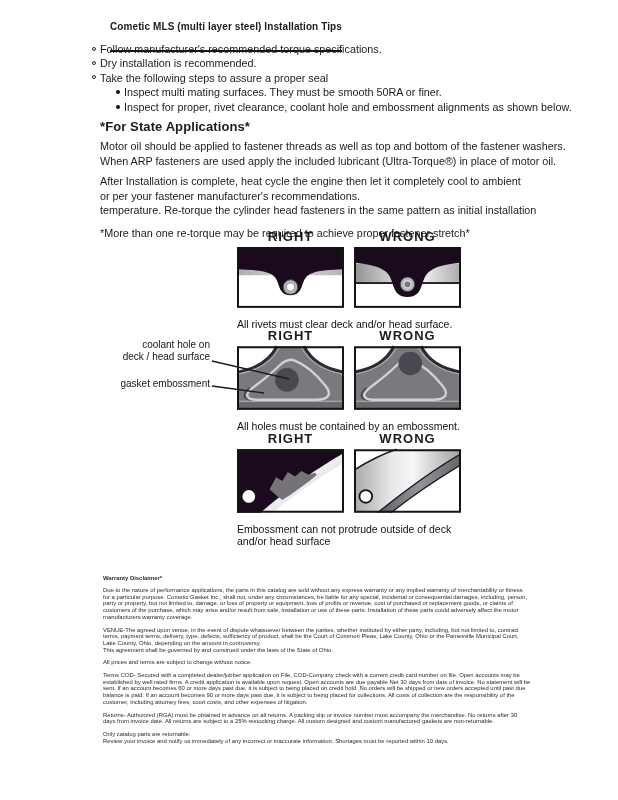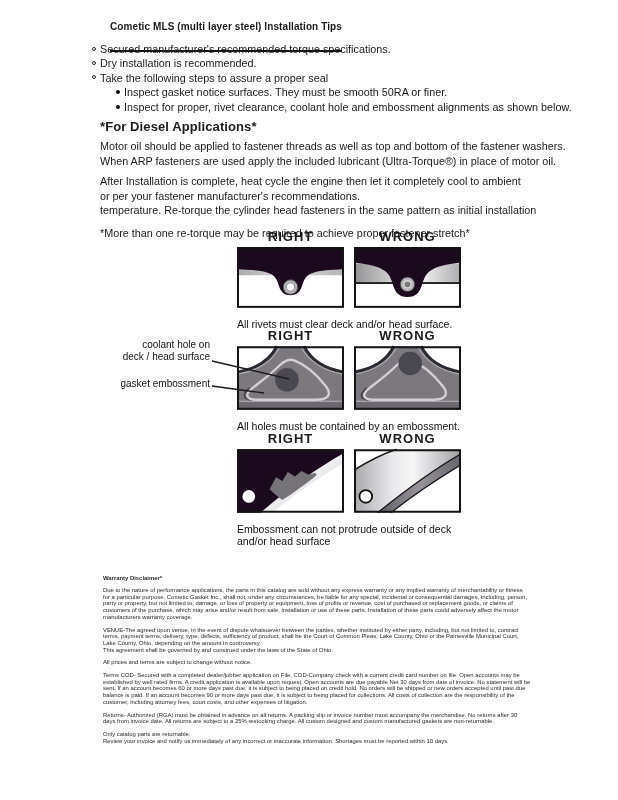--- a/index.html
+++ b/index.html
@@ -56,42 +56,42 @@
 </head>
 <body>
 
 <div class="page">
 
   <h1 class="title">Cometic MLS (multi layer steel) Installation Tips</h1>
 
   <div class="tips">
     <div class="brow lv1">
       <span class="dot-open"></span>
-      <span>Secured manufacturer's recommended torque specifications.</span>
+      <span>Follow manufacturer's recommended torque specifications.</span>
     </div>
     <div class="brow lv1">
       <span class="dot-open"></span>
       <span>Dry installation is recommended.</span>
     </div>
     <div class="brow lv1">
       <span class="dot-open"></span>
       <span>Take the following steps to assure a proper seal</span>
     </div>
     <div class="brow lv2">
       <span class="dot-fill"></span>
-      <span>Inspect gasket notice surfaces.  They must be smooth 50RA or finer.</span>
+      <span>Inspect multi mating surfaces.  They must be smooth 50RA or finer.</span>
     </div>
     <div class="brow lv2">
       <span class="dot-fill"></span>
       <span>Inspect for proper, rivet clearance, coolant hole and embossment alignments as shown below.</span>
     </div>
   </div>
 
   <div class="diesel">
-    <h2>*For Diesel Applications*</h2>
+    <h2>*For State Applications*</h2>
     <div class="pline">Motor oil should be applied to fastener threads as well as top and bottom of the fastener washers.</div>
     <div class="pline">When ARP fasteners are used apply the included lubricant (Ultra-Torque®) in place of motor oil.</div>
     <div class="gap6"></div>
     <div class="pline">After Installation is complete, heat cycle the engine then let it completely cool to ambient</div>
     <div class="pline">or per your fastener manufacturer's recommendations.</div>
     <div class="pline">temperature. Re-torque the cylinder head fasteners in the same pattern as initial installation</div>
     <div class="gap8"></div>
     <div class="pline">*More than one re-torque may be required to achieve proper fastener stretch*</div>
   </div>
 

